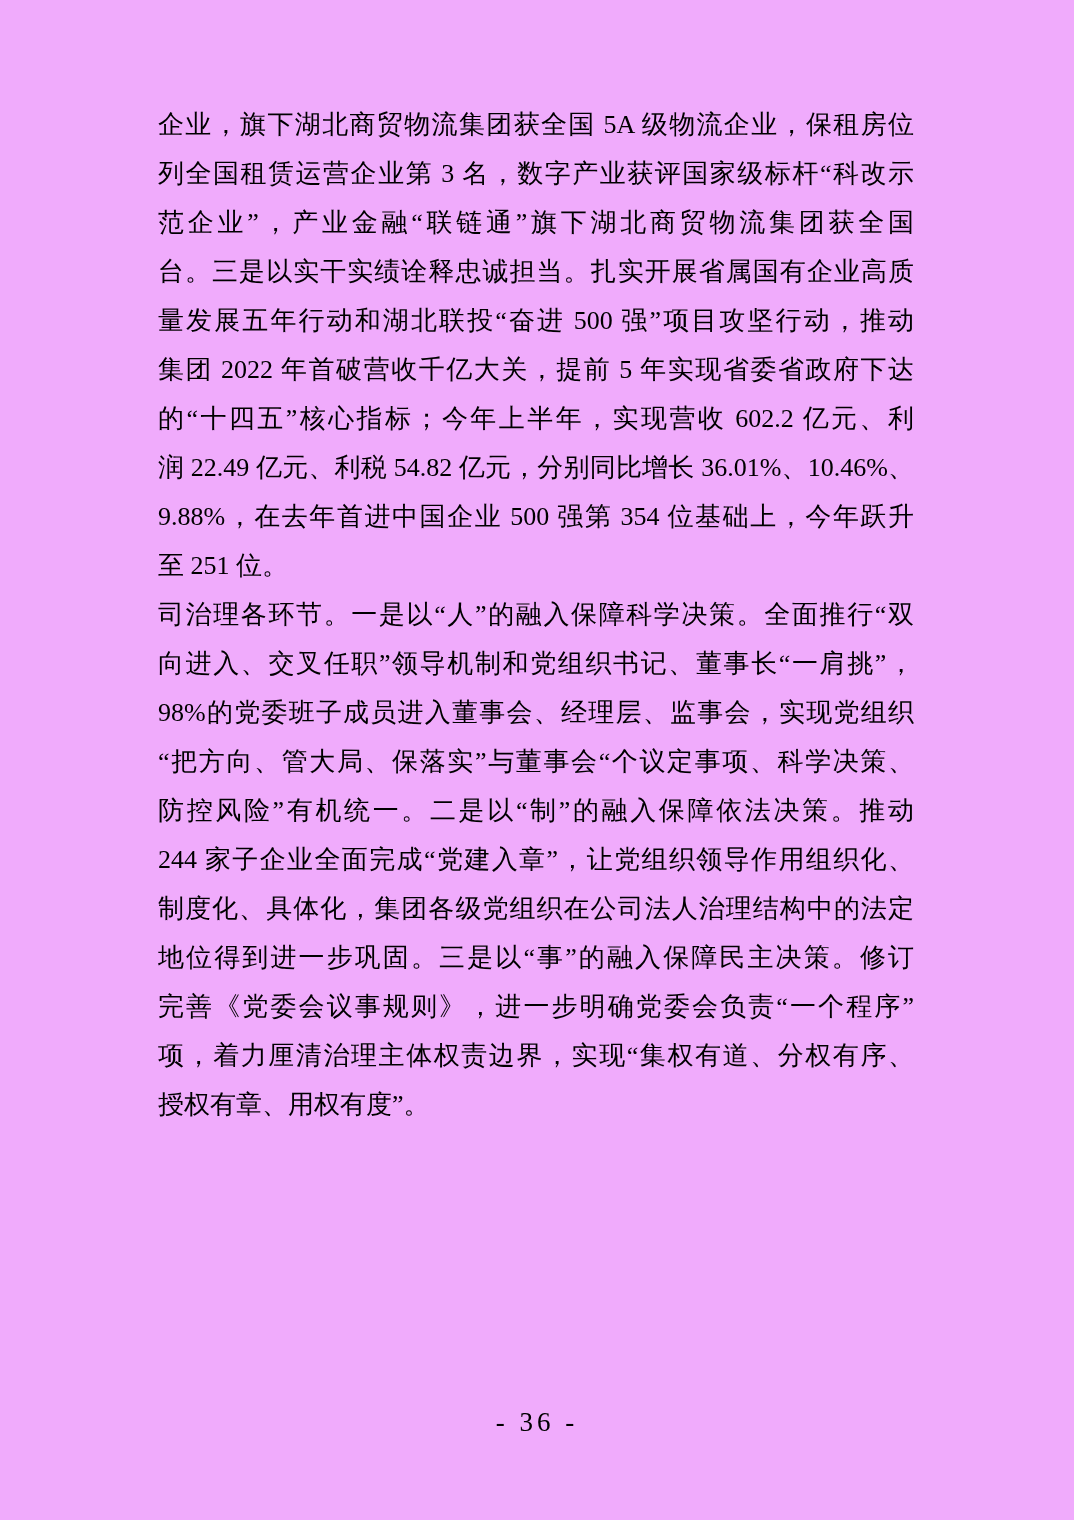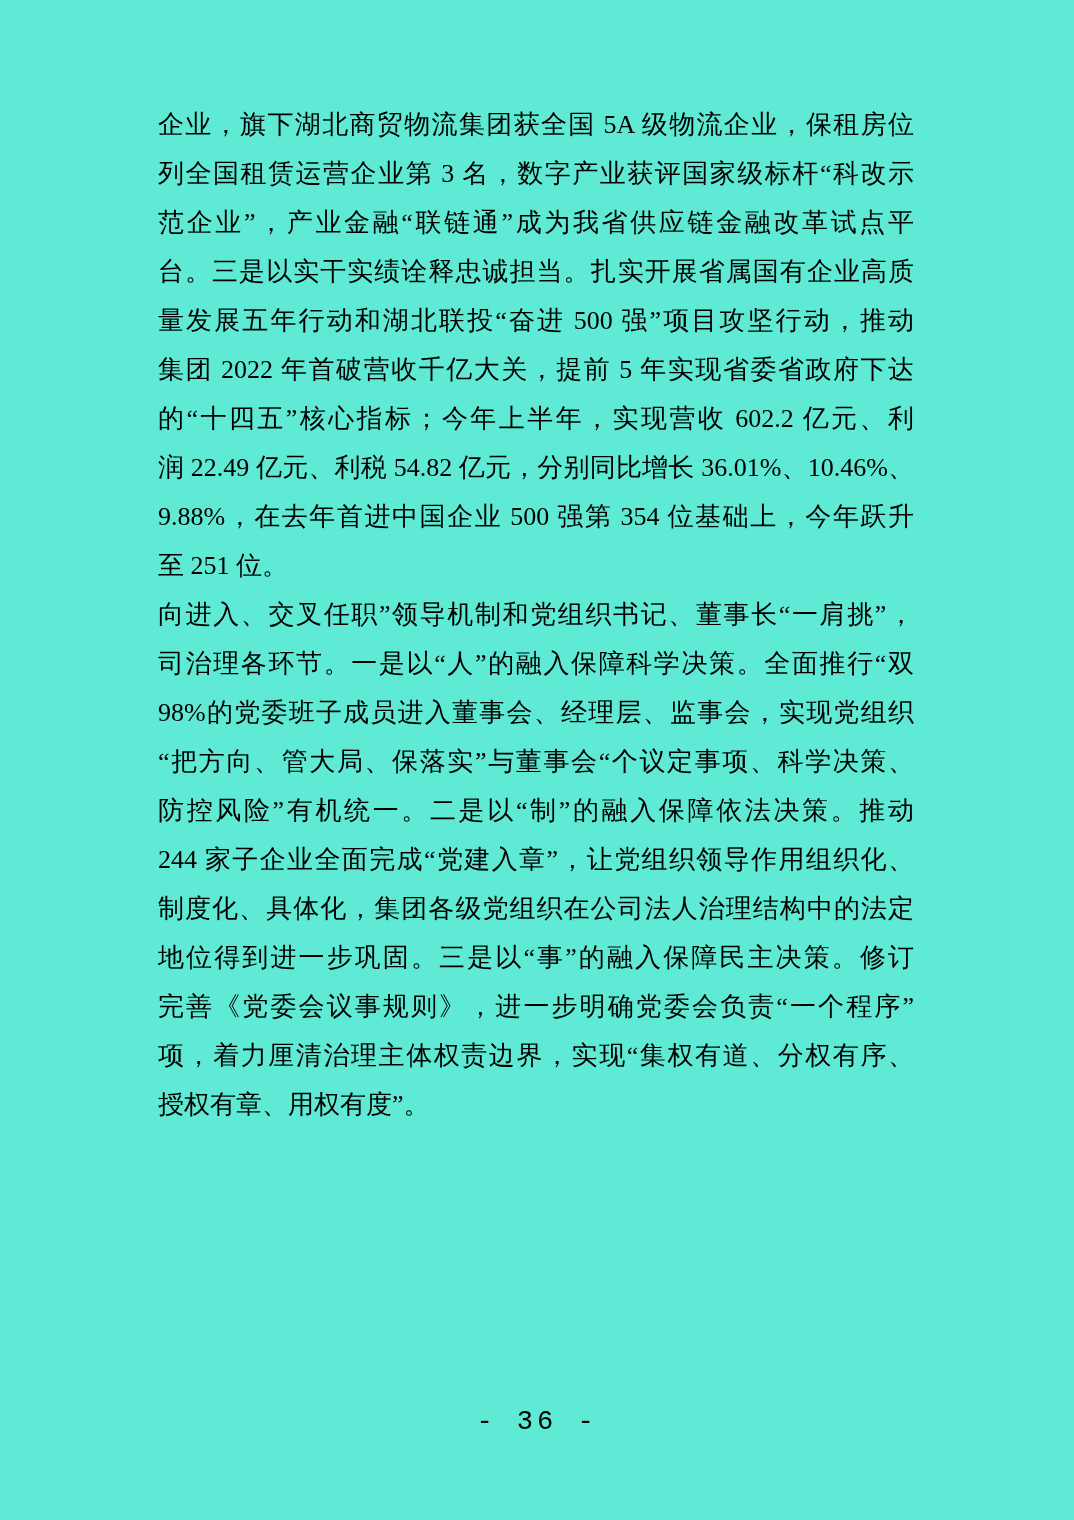--- a/index.html
+++ b/index.html
@@ -5,21 +5,21 @@
   html, body {
     margin: 0;
     padding: 0;
     background: #888;
   }
   .page {
     position: relative;
     width: 1074px;
     height: 1520px;
     margin: 0 auto;
-    background: #5eead4;
+    background: #f0abfc;
     font-family: "Liberation Serif", "DejaVu Serif", serif;
     color: #000000;
     overflow: hidden;
   }
   .text-area {
     position: absolute;
     left: 158px;
     top: 100px;
     width: 756px;
   }
@@ -46,43 +46,42 @@
   }
   .page-number {
     position: absolute;
     left: 0;
     top: 1404px;
     width: 100%;
     text-align: center;
     font-size: 27px;
     letter-spacing: 4px;
     line-height: 36px;
-    font-family: Liberation Mono, monospace;
   }
 </style>
 </head>
 <body>
 
 <div class="page">
   <div class="text-area">
 
     <div class="line">企业，旗下湖北商贸物流集团获全国 5A 级物流企业，保租房位</div>
     <div class="line">列全国租赁运营企业第 3 名，数字产业获评国家级标杆“科改示</div>
-    <div class="line">范企业”，产业金融“联链通”成为我省供应链金融改革试点平</div>
+    <div class="line">范企业”，产业金融“联链通”旗下湖北商贸物流集团获全国</div>
     <div class="line">台。三是以实干实绩诠释忠诚担当。扎实开展省属国有企业高质</div>
     <div class="line">量发展五年行动和湖北联投“奋进 500 强”项目攻坚行动，推动</div>
     <div class="line">集团 2022 年首破营收千亿大关，提前 5 年实现省委省政府下达</div>
     <div class="line">的“十四五”核心指标；今年上半年，实现营收 602.2 亿元、利</div>
     <div class="line">润 22.49 亿元、利税 54.82 亿元，分别同比增长 36.01%、10.46%、</div>
     <div class="line">9.88%，在去年首进中国企业 500 强第 354 位基础上，今年跃升</div>
     <div class="line line--end">至 251 位。</div>
 
 
+    <div class="line">司治理各环节。一是以“人”的融入保障科学决策。全面推行“双</div>
     <div class="line">向进入、交叉任职”领导机制和党组织书记、董事长“一肩挑”，</div>
-    <div class="line">司治理各环节。一是以“人”的融入保障科学决策。全面推行“双</div>
     <div class="line">98%的党委班子成员进入董事会、经理层、监事会，实现党组织</div>
     <div class="line">“把方向、管大局、保落实”与董事会“个议定事项、科学决策、</div>
     <div class="line">防控风险”有机统一。二是以“制”的融入保障依法决策。推动</div>
     <div class="line">244 家子企业全面完成“党建入章”，让党组织领导作用组织化、</div>
     <div class="line">制度化、具体化，集团各级党组织在公司法人治理结构中的法定</div>
     <div class="line">地位得到进一步巩固。三是以“事”的融入保障民主决策。修订</div>
     <div class="line">完善《党委会议事规则》，进一步明确党委会负责“一个程序”</div>
     <div class="line">项，着力厘清治理主体权责边界，实现“集权有道、分权有序、</div>
     <div class="line line--end">授权有章、用权有度”。</div>
 

